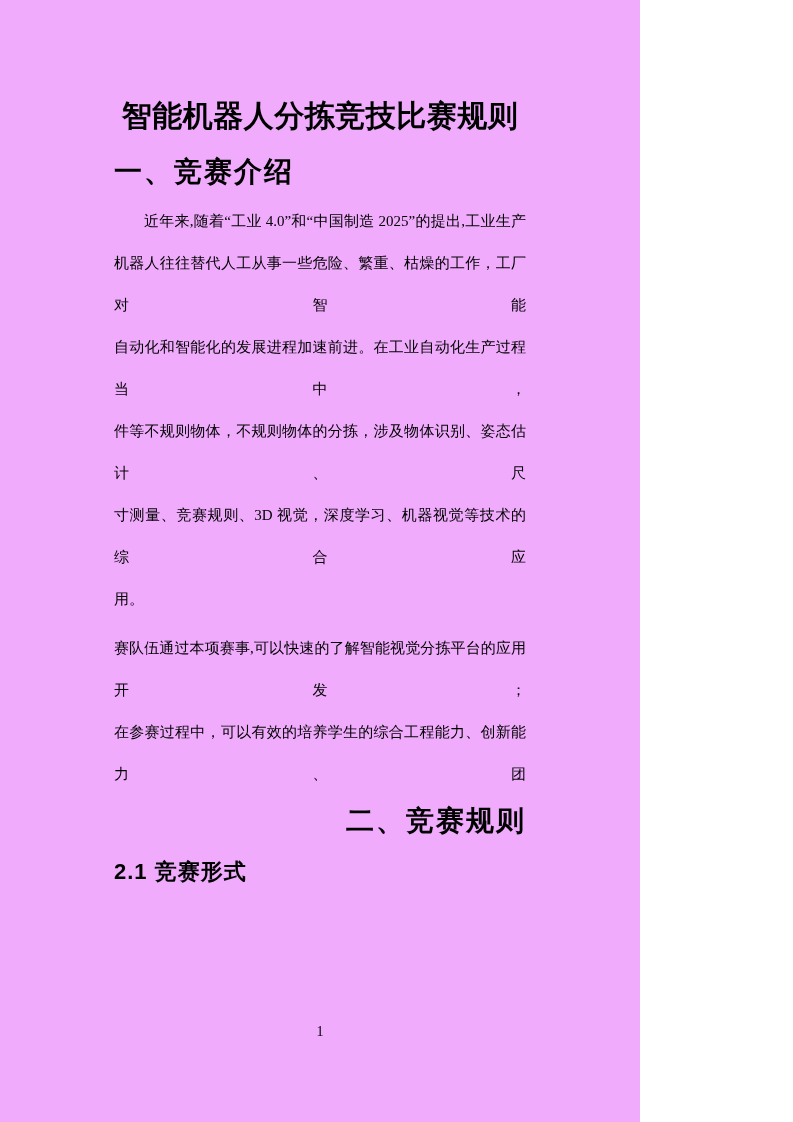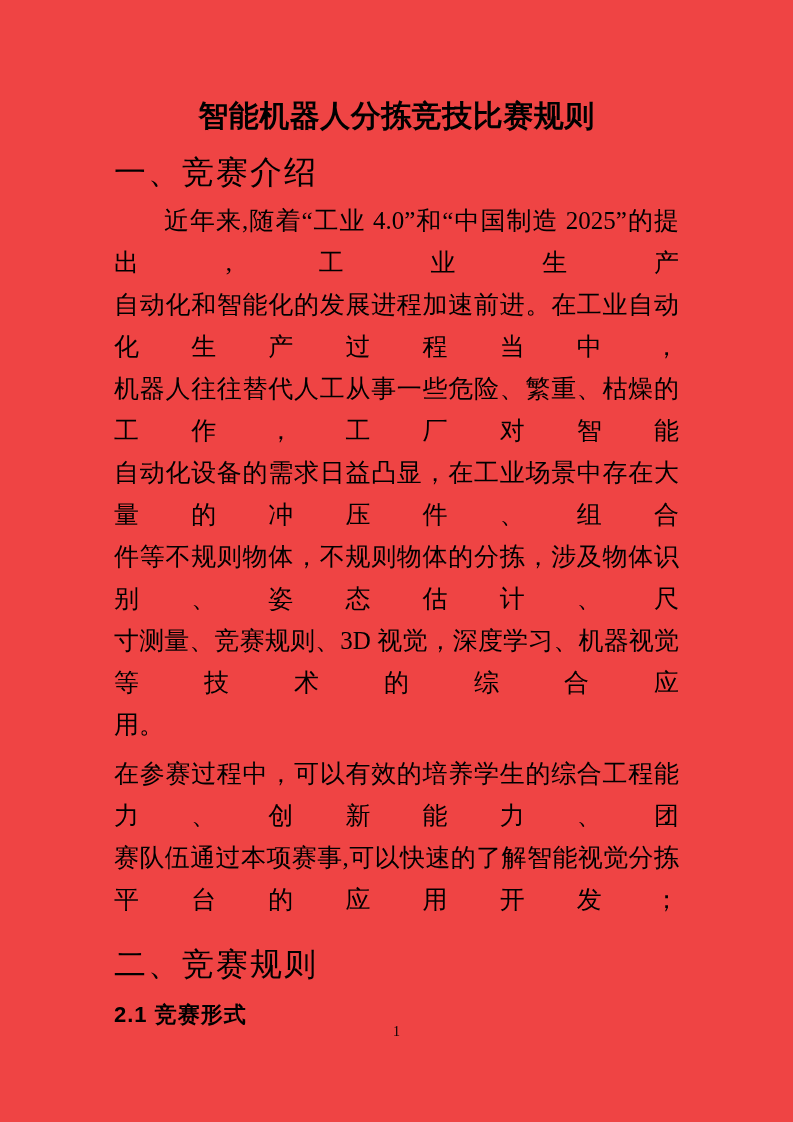--- a/index.html
+++ b/index.html
@@ -2,61 +2,61 @@
 <html lang="zh"><head>
 <meta charset="utf-8">
 <style>
   html, body {
     margin: 0;
     padding: 0;
     background: #ffffff;
   }
   .page {
     position: relative;
-    width: 793px;
+    width: 640px;
     height: 1122px;
-    background: #ef4444;
+    background: #f0abfc;
     color: #000000;
     overflow: hidden;
     box-sizing: border-box;
     padding: 0 114px;
     font-family: "Liberation Serif", serif;
   }
   .doc-title {
     margin: 0;
     padding-top: 96px;
     font-family: "Liberation Sans", sans-serif;
     font-weight: bold;
     font-size: 30px;
     line-height: 40px;
     letter-spacing: 0.5px;
     text-align: center;
   }
   .sec-heading {
     margin: 0;
     font-family: "Liberation Sans", sans-serif;
-    font-weight: normal;
-    font-size: 32px;
+    font-weight: bold;
+    font-size: 28px;
     line-height: 44px;
     letter-spacing: 2px;
     text-align: left;
   }
   .sec-heading.first { margin-top: 14px; }
-  .sec-heading.second { margin-top: 21px; }
+  .sec-heading.second { margin-top: 4px; text-align: right; }
   .sub-heading {
     margin: 14px 0 0 0;
     font-family: "Liberation Sans", sans-serif;
     font-weight: bold;
     font-size: 22px;
     line-height: 30px;
     letter-spacing: 1px;
   }
   .para {
     margin: 0;
-    font-size: 25px;
+    font-size: 15px;
     line-height: 42px;
   }
   .para.p1 { margin-top: 6px; }
   .para.p2 { margin-top: 7px; }
   .line {
     text-align: left;
   }
   .line.just {
     text-align: justify;
     text-align-last: justify;
@@ -81,31 +81,30 @@
 <body>
 
 <div class="page">
 
   <div class="doc-title">智能机器人分拣竞技比赛规则</div>
 
   <div class="sec-heading first">一、竞赛介绍</div>
 
   <div class="para p1">
     <div class="line just indent">近年来,随着“工业 4.0”和“中国制造 2025”的提出,工业生产</div>
+    <div class="line just">机器人往往替代人工从事一些危险、繁重、枯燥的工作，工厂对智能</div>
     <div class="line just">自动化和智能化的发展进程加速前进。在工业自动化生产过程当中，</div>
-    <div class="line just">机器人往往替代人工从事一些危险、繁重、枯燥的工作，工厂对智能</div>
-    <div class="line just">自动化设备的需求日益凸显，在工业场景中存在大量的冲压件、组合</div>
     <div class="line just">件等不规则物体，不规则物体的分拣，涉及物体识别、姿态估计、尺</div>
     <div class="line just">寸测量、竞赛规则、3D 视觉，深度学习、机器视觉等技术的综合应</div>
     <div class="line">用。</div>
   </div>
 
   <div class="para p2">
+    <div class="line just">赛队伍通过本项赛事,可以快速的了解智能视觉分拣平台的应用开发；</div>
     <div class="line just">在参赛过程中，可以有效的培养学生的综合工程能力、创新能力、团</div>
-    <div class="line just">赛队伍通过本项赛事,可以快速的了解智能视觉分拣平台的应用开发；</div>
   </div>
 
   <div class="sec-heading second">二、竞赛规则</div>
 
   <div class="sub-heading">2.1 竞赛形式</div>
 
   <div class="page-number">1</div>
 
 </div>
 

